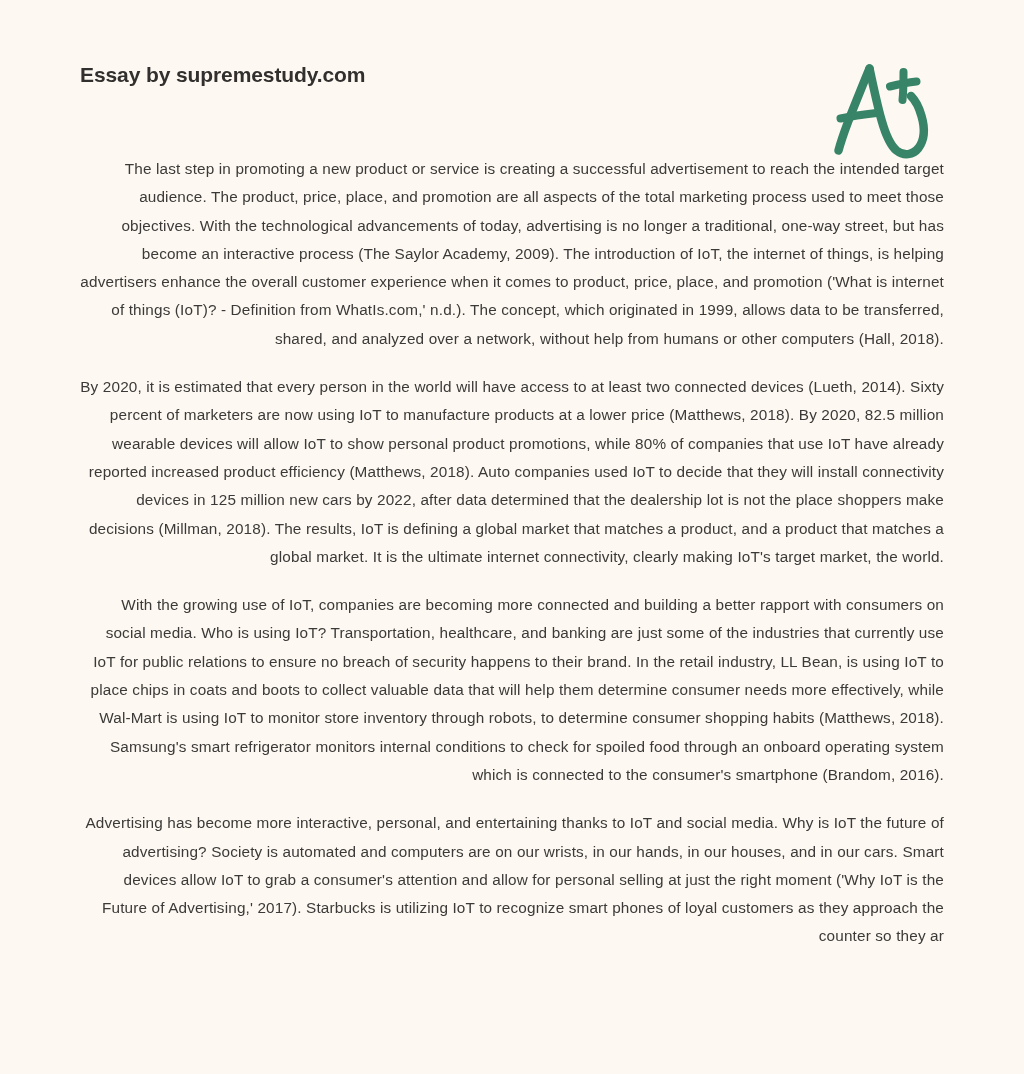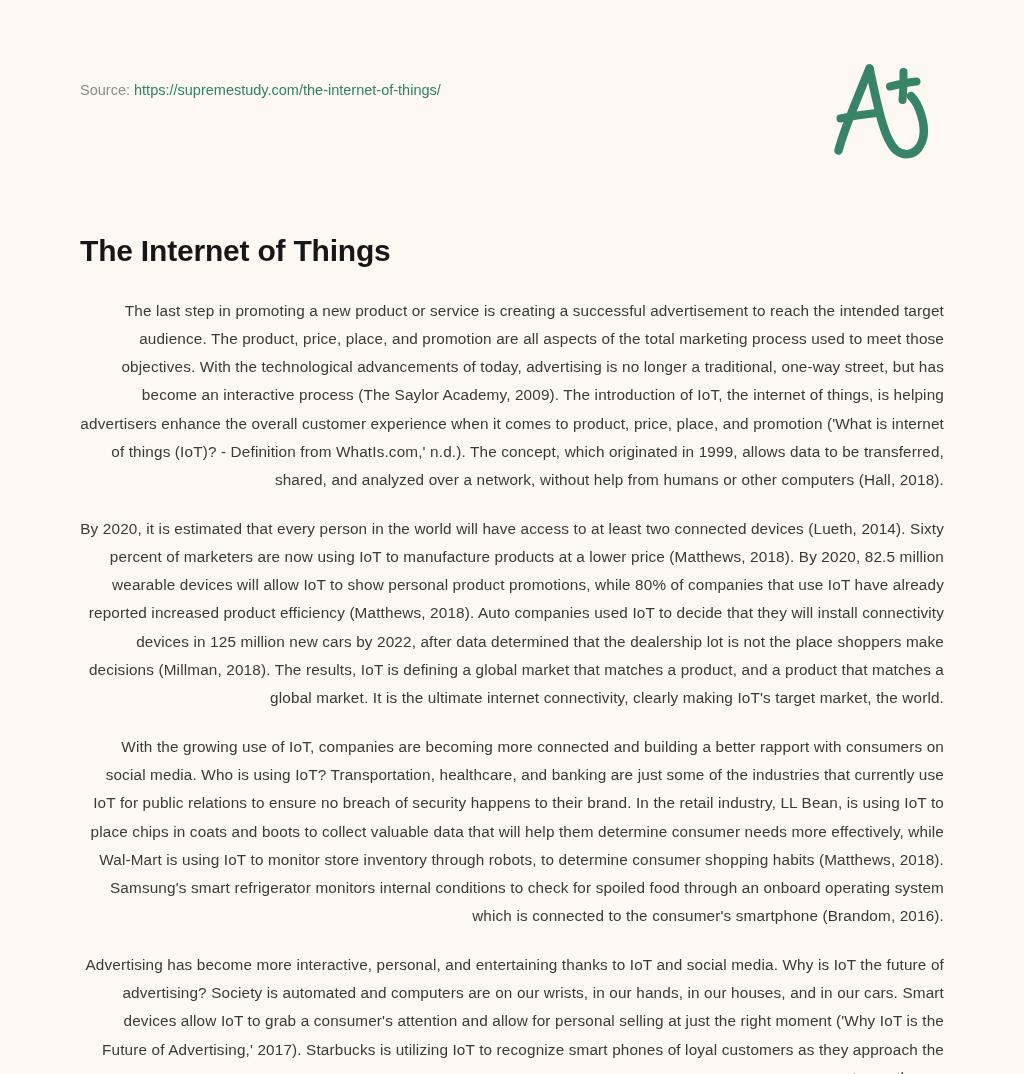--- a/index.html
+++ b/index.html
@@ -99,24 +99,22 @@
     margin-bottom: 0;
   }
 </style>
 </head>
 <body>
 
 <div class="page">
 
   <div class="header">
 
+    <div class="essay-by">Essay by supremestudy.com</div>
 
-    <div class="source-line">
-      <span class="source-label">Source:</span><span>&nbsp;</span><a class="source-url" href="#">https://supremestudy.com/the-internet-of-things/</a>
-    </div>
 
     <div class="logo">
       <svg viewBox="0 0 120 116" xmlns="http://www.w3.org/2000/svg">
         <g fill="none" stroke="#378468" stroke-linecap="round" stroke-linejoin="round">
 
           <path d="M45.5 16.5 C40 30 31 52 24 70 C19.5 82 16.5 91 14.5 98.5" stroke-width="8.5"></path>
 
           <path d="M45.5 16.5 C49 33 53 52 57.5 68 C62 84 66 93 72.5 98.5
                    C80 104.5 89 103 94.5 96 C100.5 88 101 76 97.5 64
                    C95 55 91.5 48.5 87 44" stroke-width="8.5"></path>
@@ -125,21 +123,20 @@
 
           <path d="M66 34.5 C74 32.5 83.5 30.5 92.5 29.5" stroke-width="8"></path>
 
           <path d="M79.5 20 C79.5 29 79.5 39 78.5 48" stroke-width="8"></path>
         </g>
       </svg>
     </div>
 
   </div>
 
-  <h1 class="doc-title">The Internet of Things</h1>
 
   <div class="article">
     <p>The last step in promoting a new product or service is creating a successful advertisement to reach the intended target audience. The product, price, place, and promotion are all aspects of the total marketing process used to meet those objectives. With the technological advancements of today, advertising is no longer a traditional, one-way street, but has become an interactive process (The Saylor Academy, 2009). The introduction of IoT, the internet of things, is helping advertisers enhance the overall customer experience when it comes to product, price, place, and promotion ('What is internet of things (IoT)? - Definition from WhatIs.com,' n.d.). The concept, which originated in 1999, allows data to be transferred, shared, and analyzed over a network, without help from humans or other computers (Hall, 2018).</p>
     <p>By 2020, it is estimated that every person in the world will have access to at least two connected devices (Lueth, 2014). Sixty percent of marketers are now using IoT to manufacture products at a lower price (Matthews, 2018). By 2020, 82.5 million wearable devices will allow IoT to show personal product promotions, while 80% of companies that use IoT have already reported increased product efficiency (Matthews, 2018). Auto companies used IoT to decide that they will install connectivity devices in 125 million new cars by 2022, after data determined that the dealership lot is not the place shoppers make decisions (Millman, 2018). The results, IoT is defining a global market that matches a product, and a product that matches a global market. It is the ultimate internet connectivity, clearly making IoT's target market, the world.</p>
     <p>With the growing use of IoT, companies are becoming more connected and building a better rapport with consumers on social media. Who is using IoT? Transportation, healthcare, and banking are just some of the industries that currently use IoT for public relations to ensure no breach of security happens to their brand. In the retail industry, LL Bean, is using IoT to place chips in coats and boots to collect valuable data that will help them determine consumer needs more effectively, while Wal-Mart is using IoT to monitor store inventory through robots, to determine consumer shopping habits (Matthews, 2018). Samsung's smart refrigerator monitors internal conditions to check for spoiled food through an onboard operating system which is connected to the consumer's smartphone (Brandom, 2016).</p>
     <p>Advertising has become more interactive, personal, and entertaining thanks to IoT and social media. Why is IoT the future of advertising? Society is automated and computers are on our wrists, in our hands, in our houses, and in our cars. Smart devices allow IoT to grab a consumer's attention and allow for personal selling at just the right moment ('Why IoT is the Future of Advertising,' 2017). Starbucks is utilizing IoT to recognize smart phones of loyal customers as they approach the counter so they ar</p>
   </div>
 
 </div>
 

